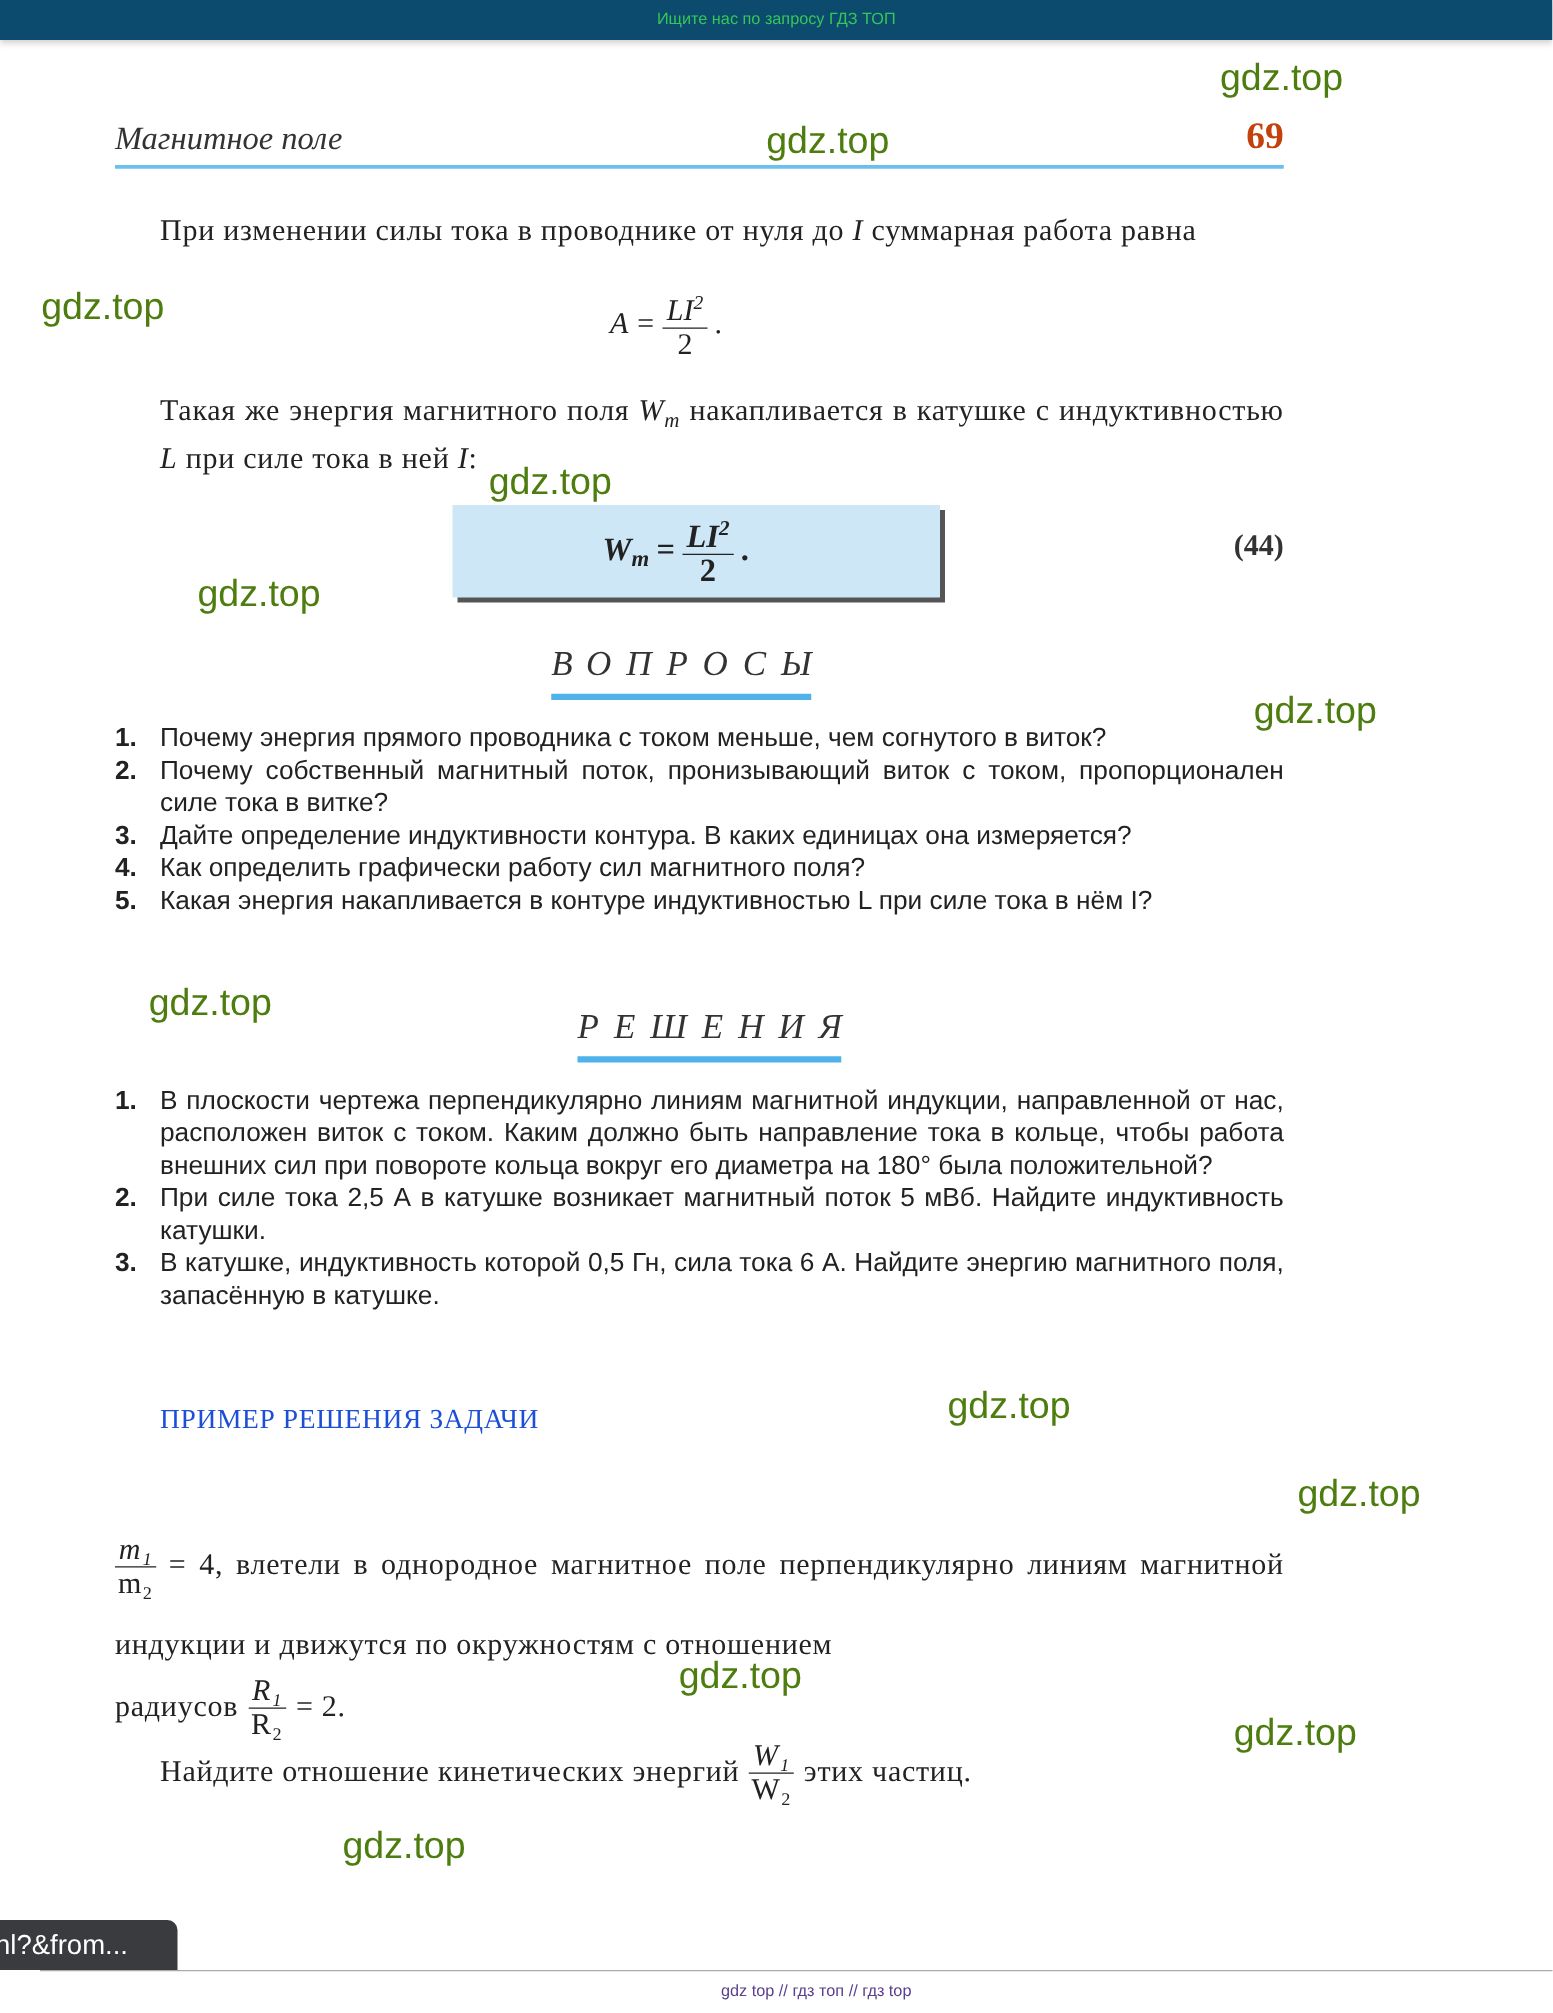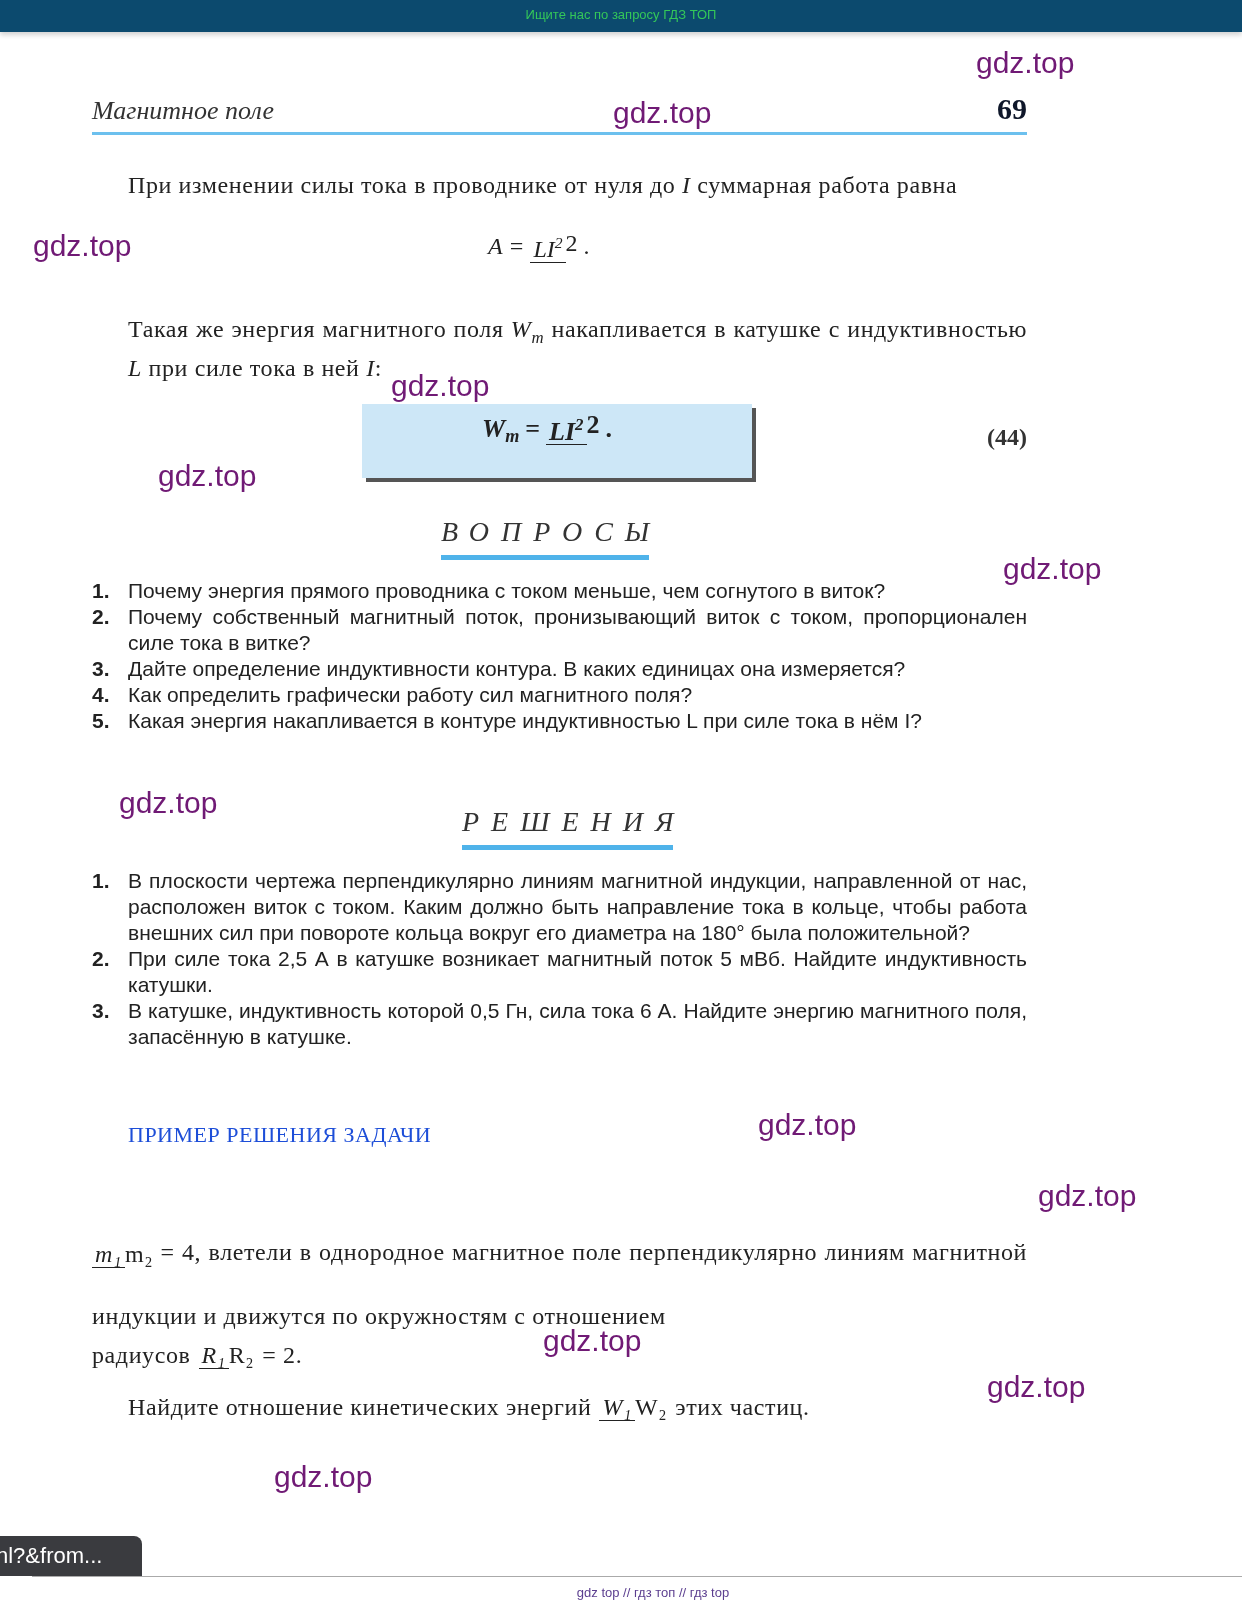--- a/index.html
+++ b/index.html
@@ -22,35 +22,35 @@
   .page { position: absolute; left: 0; top: 34px; width: 1242px; height: 1540px; }
 
   .running-head {
     position: absolute; left: 92px; top: 62px; width: 935px; height: 36px;
     border-bottom: 3px solid #6cc0ee;
   }
   .running-head .title {
     position: absolute; left: 0; top: 0; font-style: italic; font-size: 26px; color: #333;
   }
   .running-head .pno {
-    position: absolute; right: 0; top: -4px; font-weight: bold; font-size: 30px; color: #0f172a;
+    position: absolute; right: 0; top: -4px; font-weight: bold; font-size: 30px; color: #c2410c;
   }
 
   .p {
     position: absolute; left: 92px; width: 935px;
     font-size: 24px; line-height: 31px; letter-spacing: 0.6px; text-align: justify;
   }
   .p .ind { padding-left: 36px; }
   .i { font-style: italic; }
 
   .formula {
     position: absolute; font-size: 24px; font-style: italic;
     display: flex; align-items: center; gap: 6px;
   }
-  .frac { display: inline-flex; flex-direction: row; align-items: flex-start; font-style: italic; }
+  .frac { display: inline-flex; flex-direction: column; align-items: center; font-style: italic; }
   .frac .num { border-bottom: 1.5px solid #222; padding: 0 3px; line-height: 26px; }
   .frac .den { line-height: 26px; font-style: normal; }
   sup { font-size: 0.65em; }
   sub { font-size: 0.7em; }
 
   .box {
     position: absolute; left: 362px; top: 370px; width: 390px; height: 74px;
     background: #cde7f7;
     box-shadow: 4px 4px 0 #555;
   }
@@ -67,21 +67,21 @@
   .list { position: absolute; left: 92px; width: 935px; font-family: "Liberation Sans", sans-serif; font-size: 21px; line-height: 26px; color: #222; }
   .list .item { display: flex; }
   .list .n { width: 36px; flex: 0 0 36px; font-weight: bold; }
   .list .t { flex: 1; text-align: justify; }
 
   .example-head {
     position: absolute; left: 128px; top: 1088px; font-weight: normal; font-size: 22px; color: #1d4ed8; letter-spacing: 0.5px;
   }
 
   .wm {
-    position: absolute; font-family: "Liberation Sans", sans-serif; font-size: 30px; color: #701a75; z-index: 4;
+    position: absolute; font-family: "Liberation Sans", sans-serif; font-size: 30px; color: #4d7c0f; z-index: 4;
   }
 
   .url-chip {
     position: absolute; left: 0; top: 1536px; width: 142px; height: 40px;
     background: #3a3b3f; border-radius: 0 8px 0 0; color: #fff;
     font-family: "Liberation Sans", sans-serif; font-size: 22px; line-height: 40px;
     overflow: hidden; white-space: nowrap; z-index: 6;
   }
   .url-chip span { margin-left: -4px; }
   .bottombar {

